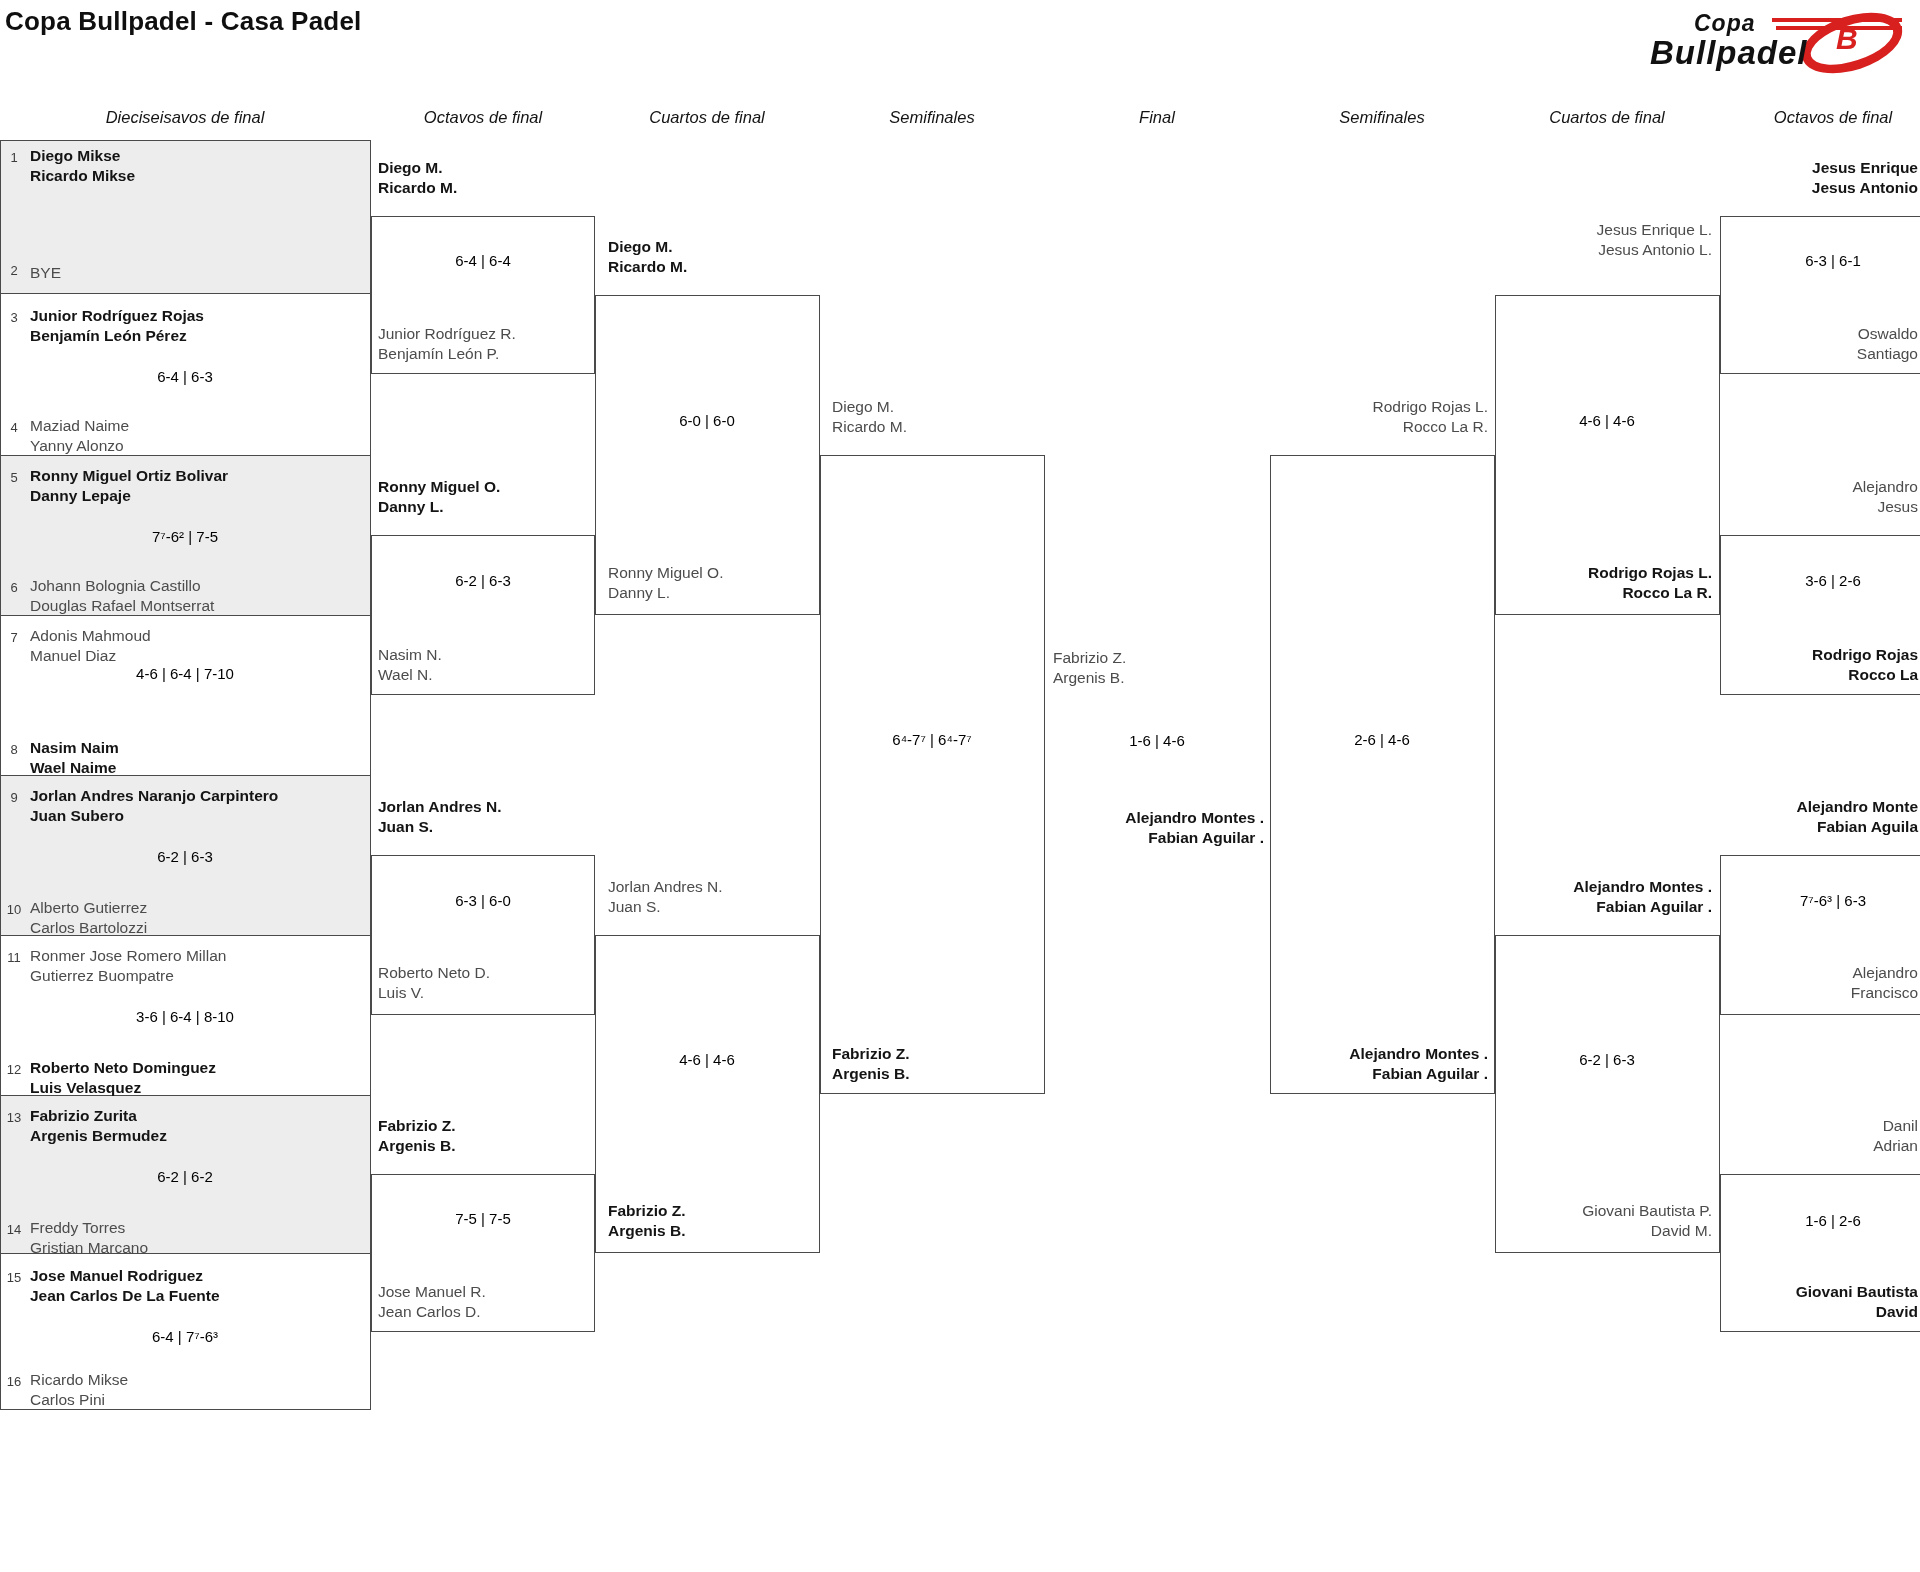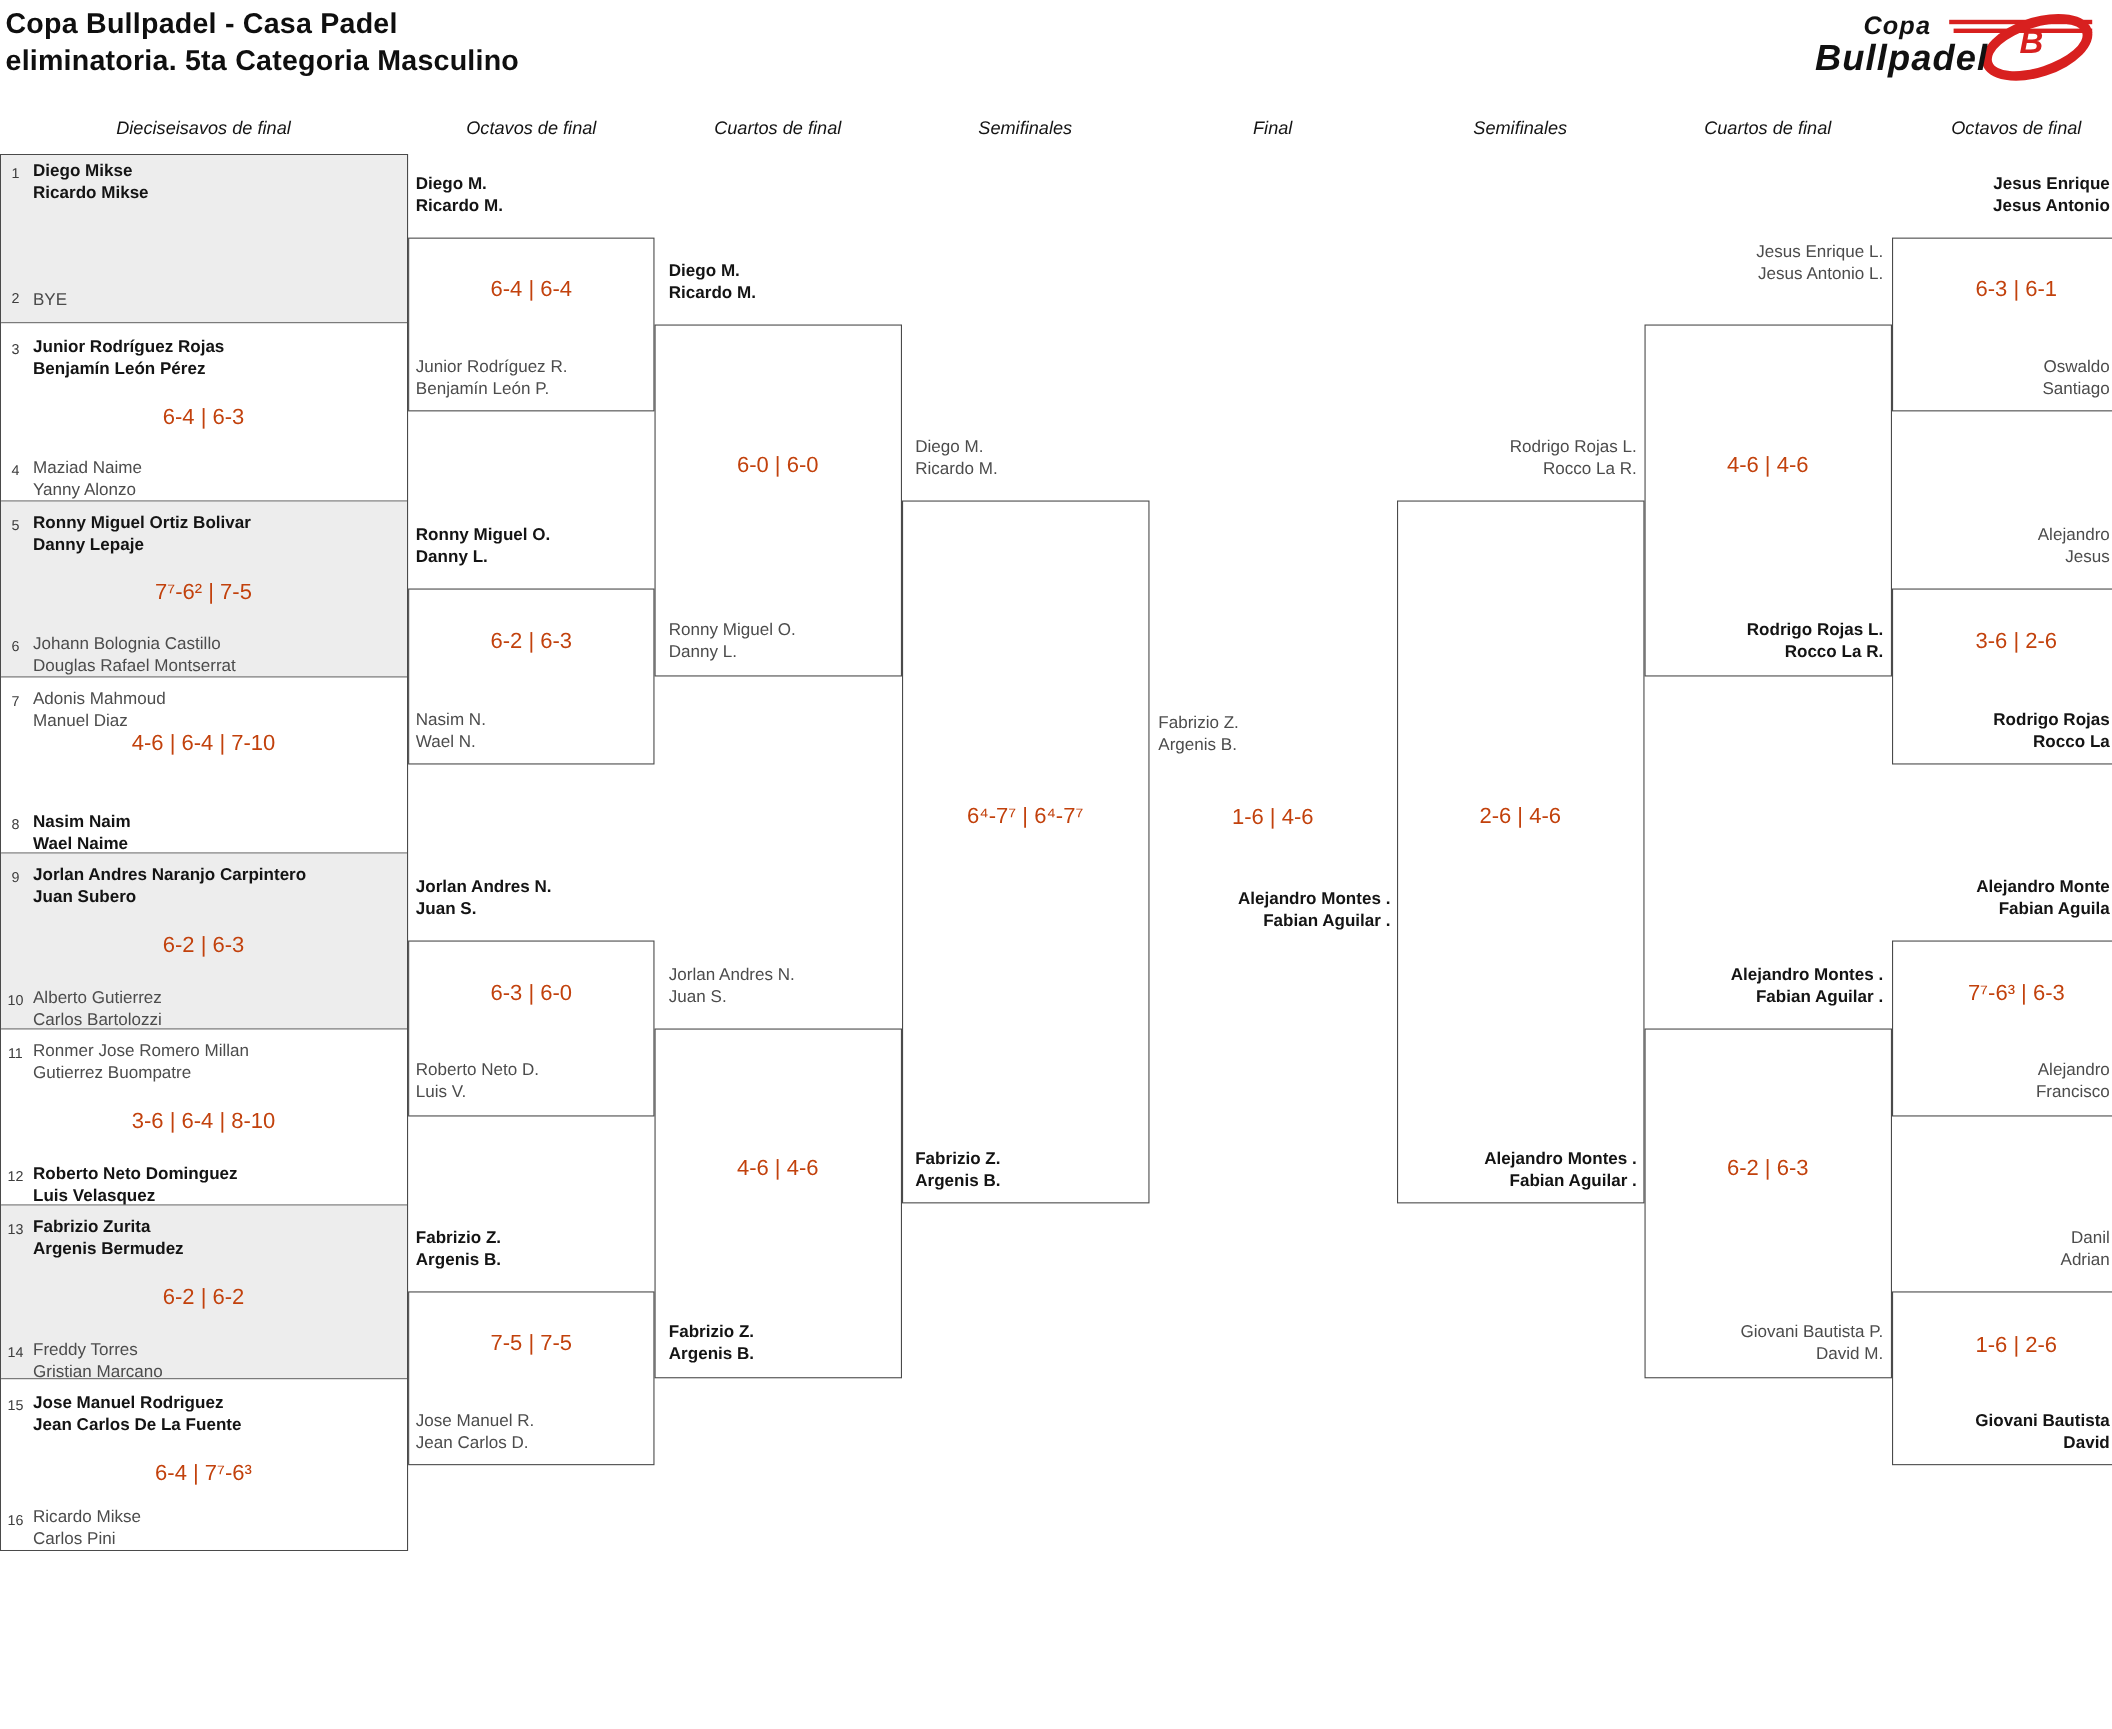--- a/index.html
+++ b/index.html
@@ -23,21 +23,21 @@
   .sg{background:#ededed}
   .sw{background:#ffffff}
   .mbox{position:absolute;border:1.5px solid #4a4a4a;box-sizing:border-box;background:transparent}
   .team{
     position:absolute;font-size:15.5px;line-height:20px;color:#4c4c4c;
     white-space:pre-line;
   }
   .team.w{font-weight:bold;color:#141414}
   .team.ra{text-align:right}
   .score{
-    position:absolute;transform:translateX(-50%);font-size:20px;color:#c2410c;
+    position:absolute;transform:translateX(-50%);font-size:15px;color:#000000;
     white-space:nowrap;
   }
   .seednum{position:absolute;left:2px;width:24px;text-align:center;
     font-size:13px;color:#3d3d3d}
   
   .logo{position:absolute;left:1650px;top:6px;width:268px;height:72px}
   .logo .copa{position:absolute;left:44px;top:4px;font-size:23px;font-weight:800;
     font-style:italic;color:#111;letter-spacing:1px}
   .logo .bull{position:absolute;left:0px;top:28px;font-size:33px;font-weight:800;
     font-style:italic;color:#111;letter-spacing:1px}
@@ -45,21 +45,21 @@
   .logo .l1{left:122px;top:12px;width:130px}
   .logo .l2{left:126px;top:20px;width:126px}
   .logo .ring{position:absolute;left:150px;top:10px;width:104px;height:54px;
     border:9px solid #d8201f;border-radius:50%;transform:rotate(-18deg);box-sizing:border-box}
   .logo .b{position:absolute;left:186px;top:16px;font-size:30px;font-weight:800;
     font-style:italic;color:#d8201f}
 </style>
 </head>
 <body>
 
-<div class="title"><span>Copa Bullpadel - Casa Padel</span><br><span>eliminatoria. 5ta Categoria Masculino</span></div>
+<div class="title"><span>Copa Bullpadel - Casa Padel</span><br></div>
 
 <div class="logo">
   <div class="l1"></div>
   <div class="l2"></div>
   <div class="ring"></div>
   <div class="b">B</div>
   <div class="copa">Copa</div>
   <div class="bull">Bullpadel</div>
 </div>
 

